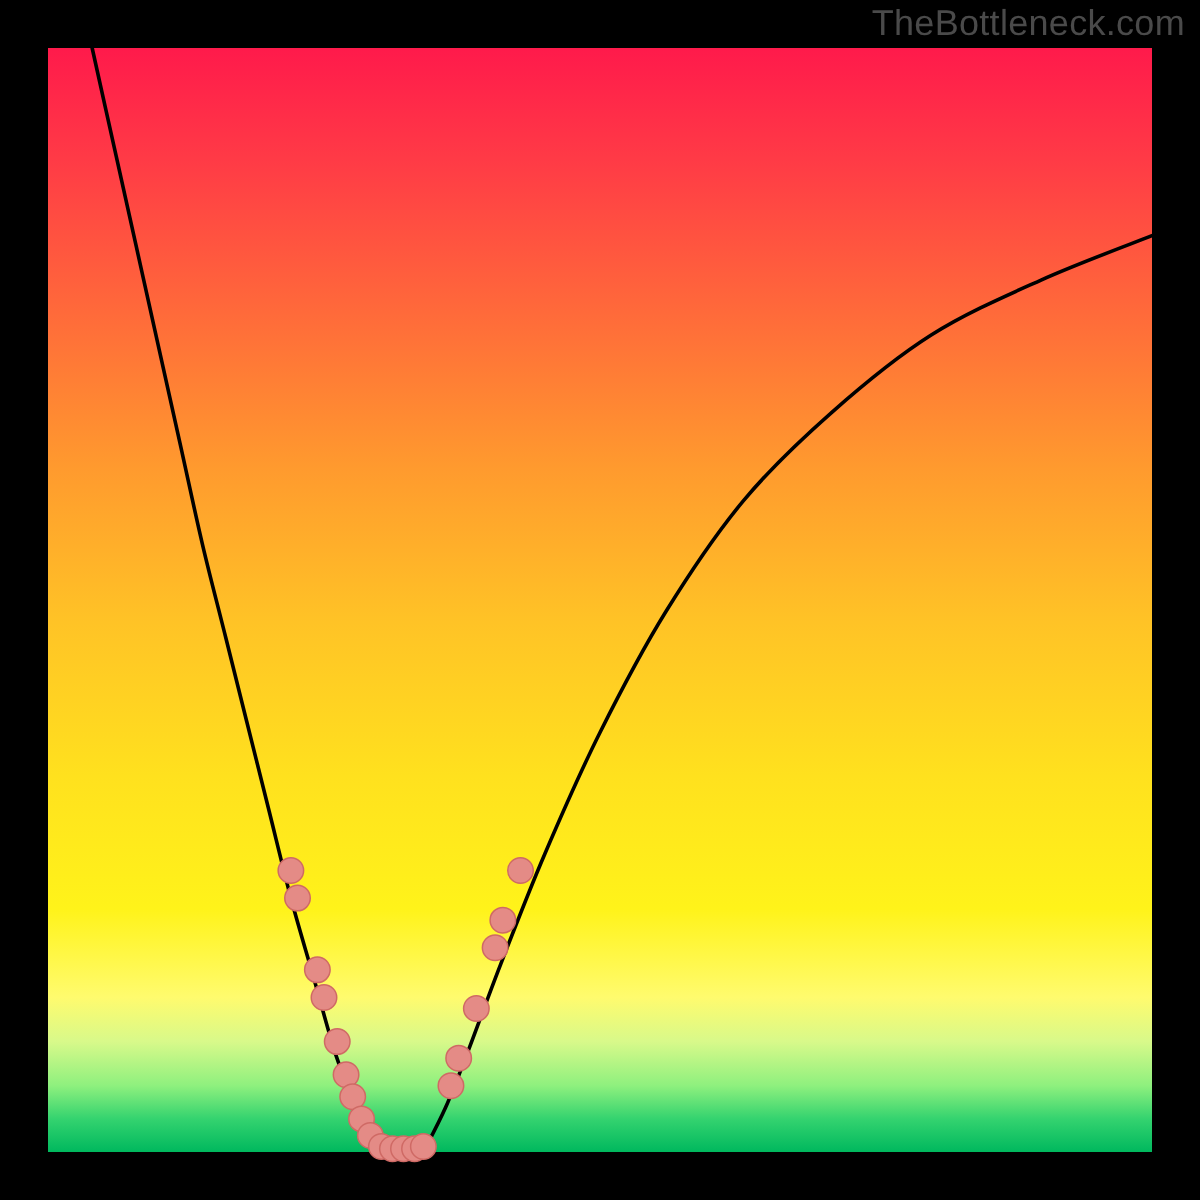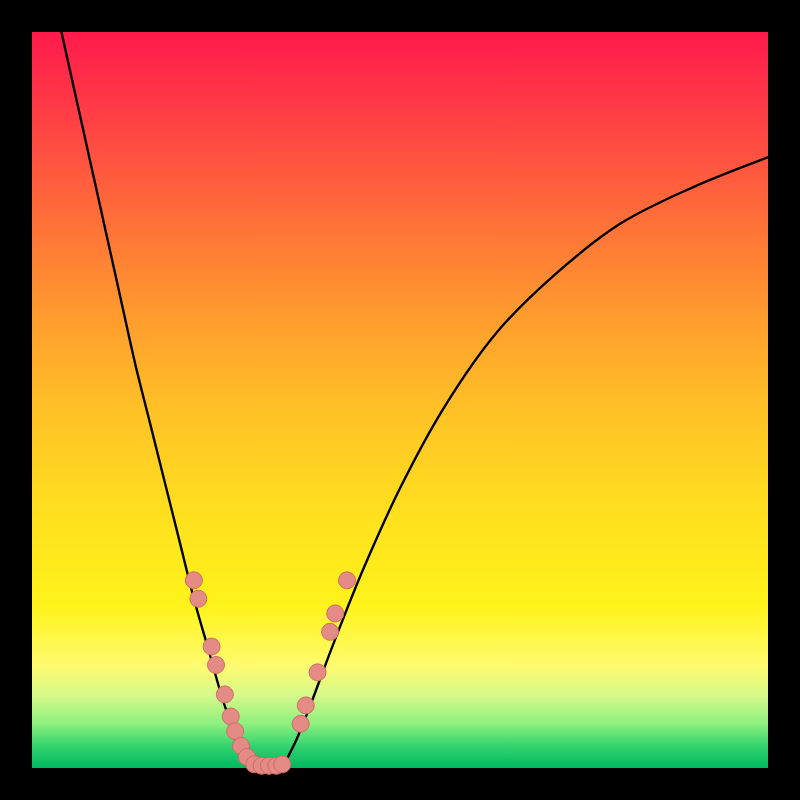--- a/index.html
+++ b/index.html
@@ -86,13 +86,14 @@
           <circle cx="250.24" cy="732.32" r="8.5" fill="#e48b86" stroke="#cf6a65" stroke-width="1"></circle>
           <circle cx="268.64" cy="691.84" r="8.5" fill="#e48b86" stroke="#cf6a65" stroke-width="1"></circle>
           <circle cx="273.79200000000003" cy="673.44" r="8.5" fill="#e48b86" stroke="#cf6a65" stroke-width="1"></circle>
           <circle cx="285.568" cy="640.3199999999999" r="8.5" fill="#e48b86" stroke="#cf6a65" stroke-width="1"></circle>
           <circle cx="298.08000000000004" cy="599.84" r="8.5" fill="#e48b86" stroke="#cf6a65" stroke-width="1"></circle>
           <circle cx="303.232" cy="581.44" r="8.5" fill="#e48b86" stroke="#cf6a65" stroke-width="1"></circle>
           <circle cx="315.008" cy="548.3199999999999" r="8.5" fill="#e48b86" stroke="#cf6a65" stroke-width="1"></circle>
         </g>
     </svg>
   </div>
+  <div class="watermark">TheBottleneck.com</div>
 </div>
 
 </body></html>

